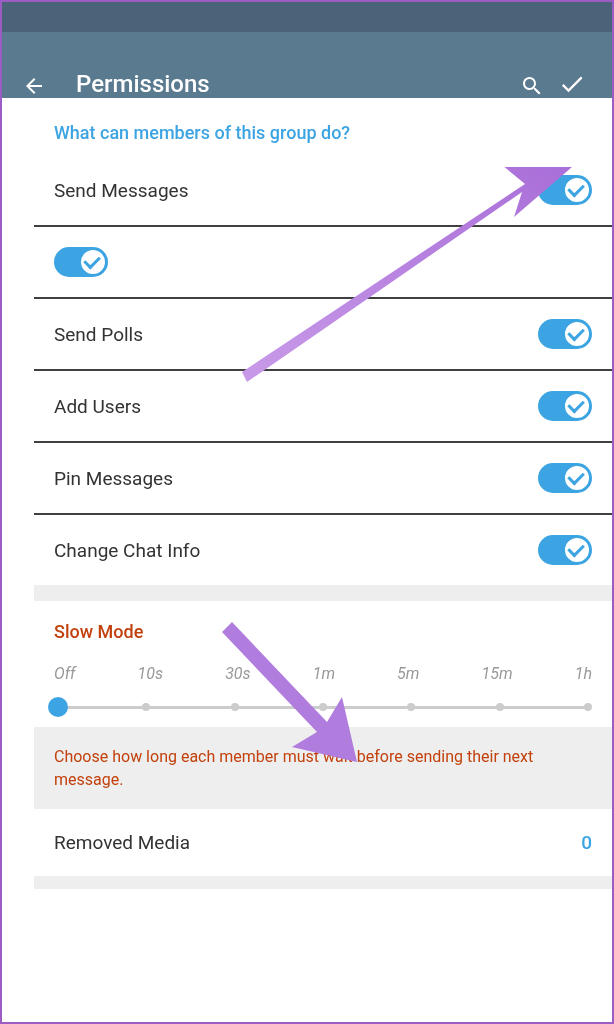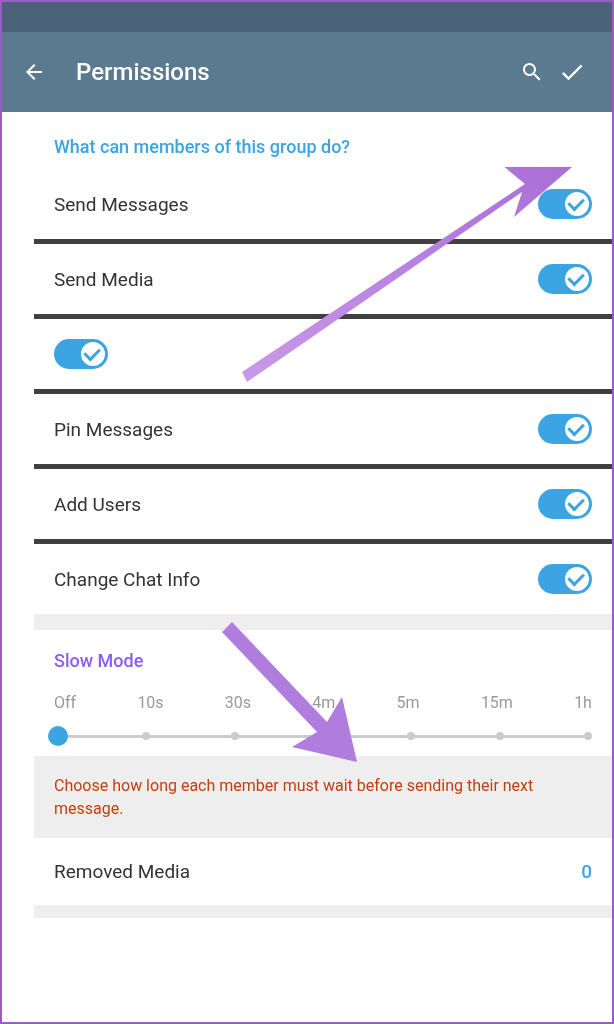--- a/index.html
+++ b/index.html
@@ -10,24 +10,24 @@
       overflow: hidden;
       background: #fff;
       border: 2px solid #9b5cc4;
       position: relative;
     }
     .status-bar {
       height: 30px;
       background: #4a6378;
     }
     .app-bar {
-      height: 80px;
+      height: 66px;
       background: #5a7a8f;
       display: flex;
-      align-items: center;
+      align-items: flex-end;
       padding: 0 20px;
       color: #fff;
     }
     .back-btn { width: 24px; height: 24px; display: flex; align-items: center; cursor: pointer; }
     .title { font-size: 24px; font-weight: 500; margin-left: 30px; flex: 1; }
     .search-btn, .confirm-btn { width: 40px; display: flex; justify-content: center; align-items: center; cursor: pointer; }
     .content {
       background: #fff;
       overflow-y: hidden;
       padding-left: 32px;
@@ -35,21 +35,21 @@
     .section-header {
       color: #3ca4e2;
       font-size: 18px;
       font-weight: 500;
       padding: 24px 20px 12px;
     }
     .perm-row {
       display: flex;
       align-items: center;
       padding: 20px 20px;
-      border-bottom: 5px solid #404040;
+      border-bottom: 2px solid #404040;
     }
     .perm-row:last-of-type { border-bottom: none; }
     .perm-label {
       flex: 1;
       font-size: 19px;
       color: #333;
     }
     .toggle {
       width: 54px;
       height: 30px;
@@ -79,31 +79,32 @@
       transform: rotate(-45deg) translateY(-2px);
     }
     .divider {
       height: 16px;
       background: #eeeeee;
     }
     .slow-section {
       padding: 20px 20px 8px;
     }
     .slow-title {
-      color: #8b5cf6;
+      color: #c2410c;
       font-size: 18px;
       font-weight: 500;
       margin-bottom: 22px;
     }
     .slider-labels {
       display: flex;
       justify-content: space-between;
       color: #999;
       font-size: 16px;
       margin-bottom: 12px;
+      font-style: italic;
     }
     .slider-track {
       position: relative;
       height: 24px;
       display: flex;
       align-items: center;
       margin: 0 4px;
     }
     .track-line {
       position: absolute;
@@ -192,44 +193,44 @@
   <div id="perm-list">
       <div class="perm-row">
         <div class="perm-label">Send Messages</div>
         <div class="toggle">
           <div class="toggle-knob">
             <div class="toggle-check"></div>
           </div>
         </div>
       </div>
       <div class="perm-row">
-        <div class="perm-label">Send Media</div>
-        <div class="toggle">
-          <div class="toggle-knob">
-            <div class="toggle-check"></div>
-          </div>
-        </div>
-      </div>
-      <div class="perm-row">
+        <div class="toggle">
+          <div class="toggle-knob">
+            <div class="toggle-check"></div>
+          </div>
+        </div>
+      </div>
+      <div class="perm-row">
+        <div class="perm-label">Send Polls</div>
+        <div class="toggle">
+          <div class="toggle-knob">
+            <div class="toggle-check"></div>
+          </div>
+        </div>
+      </div>
+      <div class="perm-row">
+        <div class="perm-label">Add Users</div>
         <div class="toggle">
           <div class="toggle-knob">
             <div class="toggle-check"></div>
           </div>
         </div>
       </div>
       <div class="perm-row">
         <div class="perm-label">Pin Messages</div>
-        <div class="toggle">
-          <div class="toggle-knob">
-            <div class="toggle-check"></div>
-          </div>
-        </div>
-      </div>
-      <div class="perm-row">
-        <div class="perm-label">Add Users</div>
         <div class="toggle">
           <div class="toggle-knob">
             <div class="toggle-check"></div>
           </div>
         </div>
       </div>
       <div class="perm-row">
         <div class="perm-label">Change Chat Info</div>
         <div class="toggle">
           <div class="toggle-knob">
@@ -240,21 +241,21 @@
     </div>
 
   <div class="divider"></div>
 
   <div class="slow-section">
     <div class="slow-title">Slow Mode</div>
     <div class="slider-labels" id="slider-labels">
         <span>Off</span>
         <span>10s</span>
         <span>30s</span>
-        <span>4m</span>
+        <span>1m</span>
         <span>5m</span>
         <span>15m</span>
         <span>1h</span>
       </div>
     <div class="slider-track" id="slider-track">
       <div class="track-line"></div>
     <div class="tick" style="left: 0%;"></div>
         <div class="tick" style="left: 16.6667%;"></div>
         <div class="tick" style="left: 33.3333%;"></div>
         <div class="tick" style="left: 50%;"></div>

